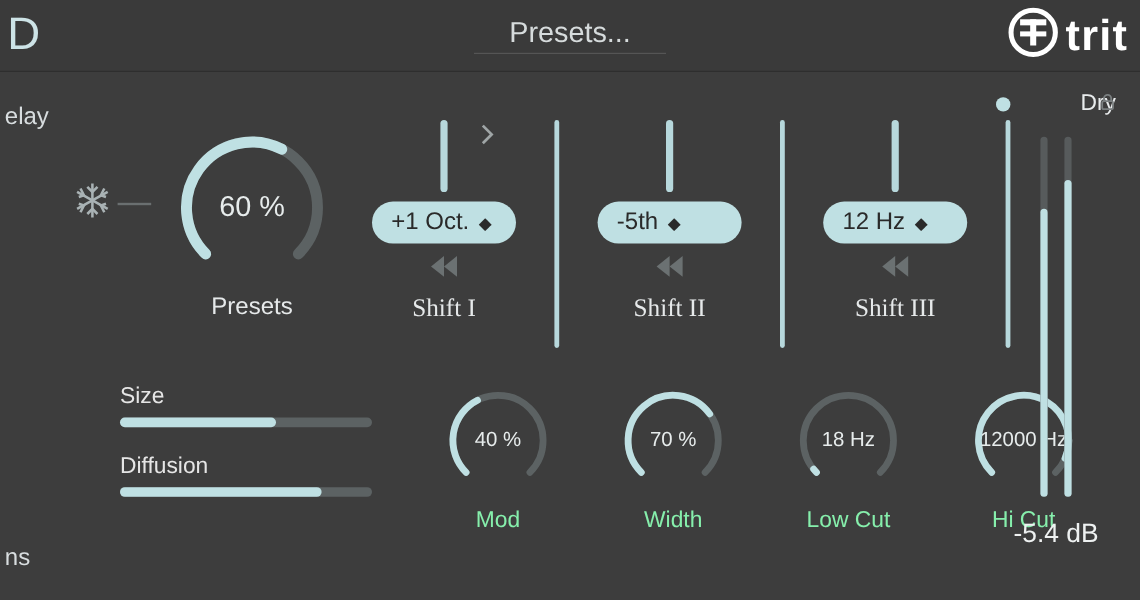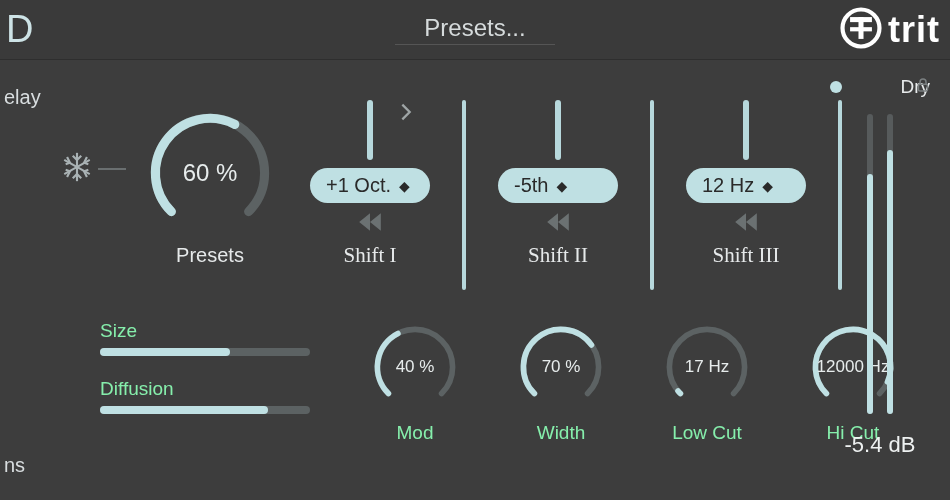--- a/index.html
+++ b/index.html
@@ -102,21 +102,21 @@
     min-width:120px; justify-content:flex-start;
   }
   .pill .tri { font-size:14px; color:#2a2a2a; }
   .rewind-icon { margin-top:10px; }
   .rewind-icon svg { width:26px; height:18px; fill:#6b7172; }
   .shift-label { font-size:21px; color:#e6e9ea; margin-top:8px;font-family:Liberation Serif, serif; }
   .divider-v { width:4px; height:190px; background:#b7d8dc; border-radius:2px; align-self:flex-start; }
 
   
   .slider-block { position:absolute; left:60px; top:240px; width:210px; }
-  .hslider-label { font-size:19px; color:#86efac; margin-bottom:6px; }
+  .hslider-label { font-size:19px; color:#e5e5e5; margin-bottom:6px; }
   .hslider { height:8px; width:210px; background:#5c6263; border-radius:4px; position:relative; margin-bottom:22px; }
   .hslider-fill { height:8px; background:#bfe0e3; border-radius:4px; }
 
   
   .small-knobs { position:absolute; left:320px; top:240px; display:flex; gap:36px; }
   .small-knob { width:110px; text-align:center; position:relative; }
   .small-knob svg { width:94px; height:94px; }
   .small-knob .knob-val-center { height:94px; font-size:17px; }
   .small-knob-label { font-size:19px; color:#86efac; margin-top:4px; }
 
@@ -265,21 +265,21 @@
           <path d="M 21.71572875253809 78.2842712474619 A 40 40 0 1 1 82.36067977499789 26.488589908301073" stroke="#bfe0e3" stroke-width="6" fill="none" stroke-linecap="round"></path>
         </svg>
       <div class="knob-val-center">70 %</div>
       <div class="small-knob-label">Width</div>
     </div>
     <div class="small-knob">
       <svg viewBox="0 0 100 100" class="sk">
           <path d="M 21.71572875253809 78.2842712474619 A 40 40 0 1 1 78.2842712474619 78.2842712474619" stroke="#5c6263" stroke-width="6" fill="none" stroke-linecap="round"></path>
           <path d="M 21.71572875253809 78.2842712474619 A 40 40 0 0 1 19.17947028896843 75.49695958994758" stroke="#bfe0e3" stroke-width="6" fill="none" stroke-linecap="round"></path>
         </svg>
-      <div class="knob-val-center">17 Hz</div>
+      <div class="knob-val-center">18 Hz</div>
       <div class="small-knob-label">Low Cut</div>
     </div>
     <div class="small-knob">
       <svg viewBox="0 0 100 100" class="sk">
           <path d="M 21.71572875253809 78.2842712474619 A 40 40 0 1 1 78.2842712474619 78.2842712474619" stroke="#5c6263" stroke-width="6" fill="none" stroke-linecap="round"></path>
           <path d="M 21.71572875253809 78.2842712474619 A 40 40 0 1 1 86.71018502735924 65.88591562539122" stroke="#bfe0e3" stroke-width="6" fill="none" stroke-linecap="round"></path>
         </svg>
       <div class="knob-val-center">12000 Hz</div>
       <div class="small-knob-label">Hi Cut</div>
     </div>

